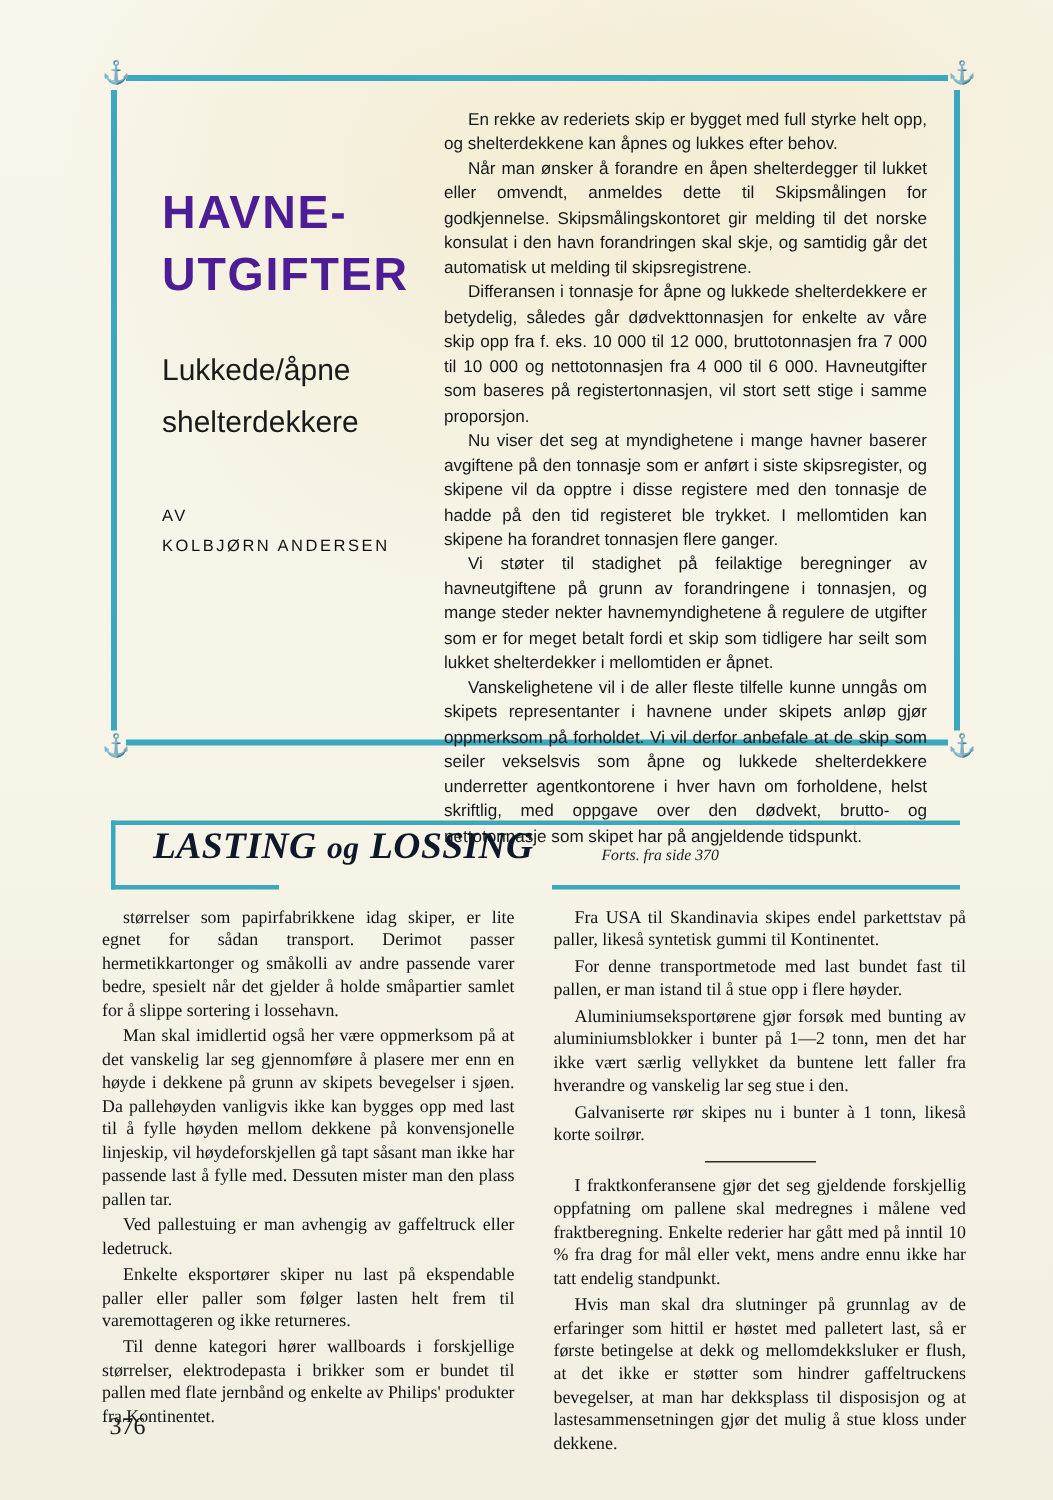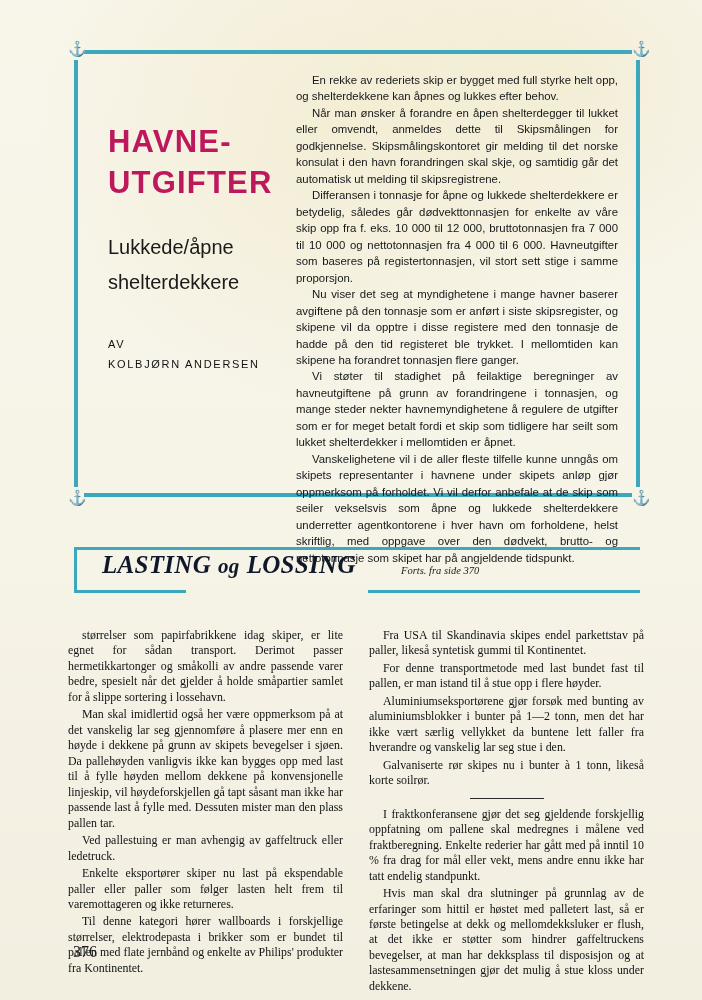--- a/index.html
+++ b/index.html
@@ -63,21 +63,21 @@
     inset: 0;
     display: flex;
   }
   #headline-col {
     width: 218px;
     flex: 0 0 218px;
     padding: 20px 10px 0 34px;
     box-sizing: border-box;
   }
   #headline {
-    color: #be185d;
+    color: #4c1d95;
     font-family: "Liberation Sans", sans-serif;
     font-weight: bold;
     font-size: 31px;
     line-height: 1.32;
     letter-spacing: 1.2px;
     margin-top: 52px;
   }
   #headline .hl-line { display: block; white-space: nowrap; }
   #subtitle {
     margin-top: 26px;
@@ -161,21 +161,21 @@
 
   
   #columns {
     position: absolute;
     left: 68px;
     top: 604px;
     width: 576px;
     display: flex;
     gap: 26px;
   }
-  .col { width: 275px; margin-top: 24px; }
+  .col { width: 275px; }
   .serif-body {
     font-family: "Liberation Serif", serif;
     font-size: 11.9px;
     line-height: 1.30;
     color: #101214;
     text-align: justify;
     text-justify: inter-word;
   }
   .serif-body p {
     margin: 0 0 0 0;

